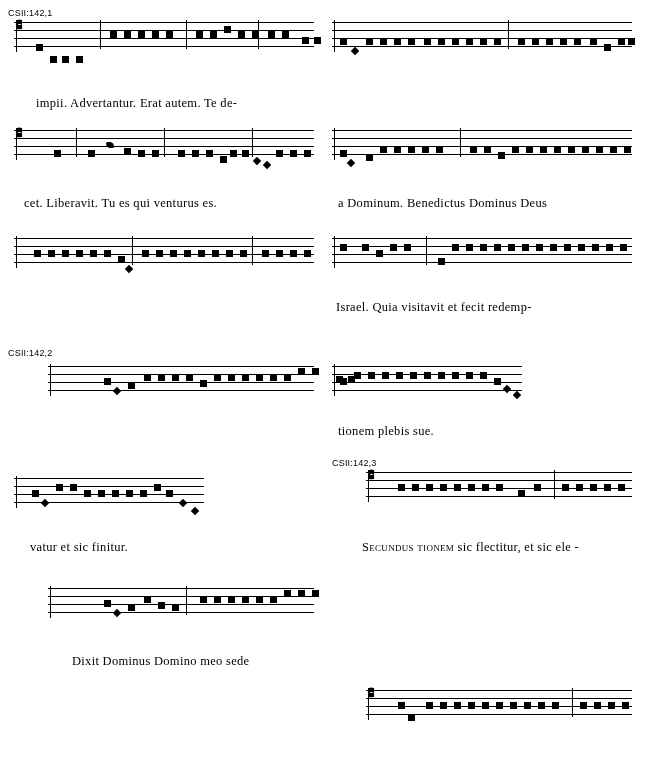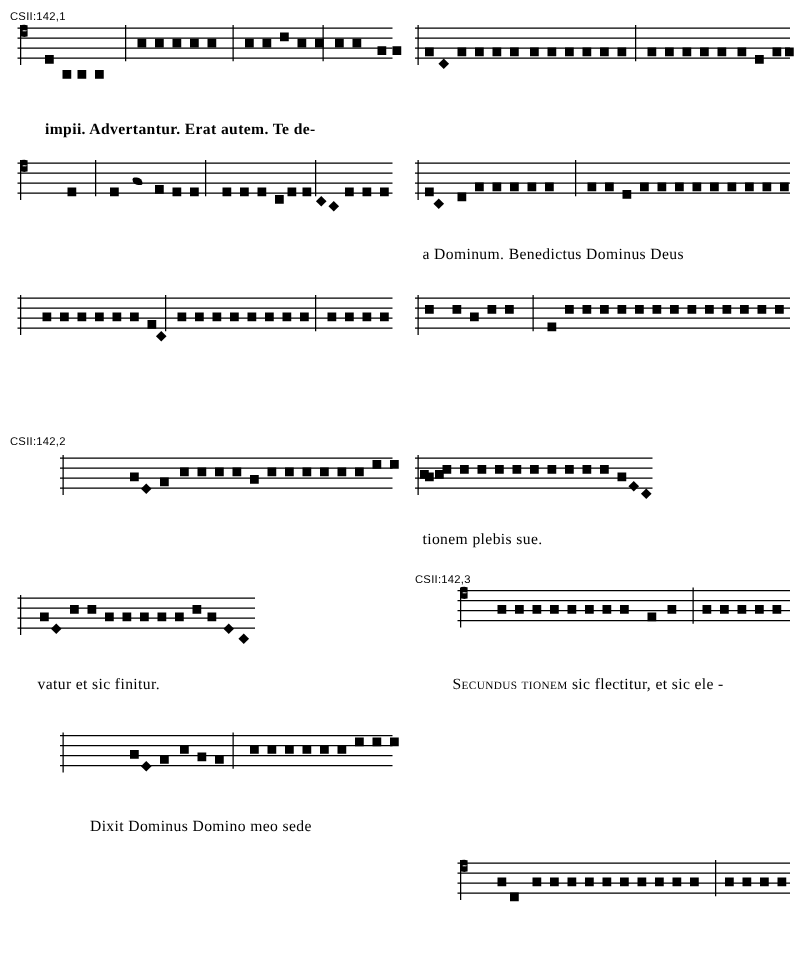--- a/index.html
+++ b/index.html
@@ -108,21 +108,21 @@
         <div class="note punctum" style="left: 166px; top: 31px;"></div>
         <div class="note punctum" style="left: 196px; top: 31px;"></div>
         <div class="note punctum" style="left: 210px; top: 31px;"></div>
         <div class="note punctum" style="left: 224px; top: 26px;"></div>
         <div class="note punctum" style="left: 238px; top: 31px;"></div>
         <div class="note punctum" style="left: 252px; top: 31px;"></div>
         <div class="note punctum" style="left: 268px; top: 31px;"></div>
         <div class="note punctum" style="left: 282px; top: 31px;"></div>
         <div class="note punctum" style="left: 302px; top: 37px;"></div>
         <div class="note punctum" style="left: 314px; top: 37px;"></div>
-        <div class="lyrics" style="left: 36px; top: 96px; font-weight: bold;">impii.     Advertantur.     Erat autem. Te de-</div>
+        <div class="lyrics" style="left: 36px; top: 96px;">impii.     Advertantur.     Erat autem. Te de-</div>
       </div>
       <div class="chant-block" style="left: 0px; top: 0px; width: 648px; height: 778px;">
         <div style="position: absolute; left: 332px; top: 22px; width: 300px; height: 1px; background: rgb(0, 0, 0);"></div>
         <div style="position: absolute; left: 332px; top: 30px; width: 300px; height: 1px; background: rgb(0, 0, 0);"></div>
         <div style="position: absolute; left: 332px; top: 38px; width: 300px; height: 1px; background: rgb(0, 0, 0);"></div>
         <div style="position: absolute; left: 332px; top: 46px; width: 300px; height: 1px; background: rgb(0, 0, 0);"></div>
         <div class="barline" style="left: 508px; top: 20px; height: 29px;"></div>
         <div class="barline" style="left: 334px; top: 20px; height: 32px;"></div>
         <div class="note punctum" style="left: 340px; top: 38px;"></div>
         <div class="note diamond" style="left: 352px; top: 48px;"></div>
@@ -166,20 +166,21 @@
         <div class="note punctum" style="left: 192px; top: 150px;"></div>
         <div class="note punctum" style="left: 206px; top: 150px;"></div>
         <div class="note punctum" style="left: 220px; top: 156px;"></div>
         <div class="note punctum" style="left: 230px; top: 150px;"></div>
         <div class="note punctum" style="left: 242px; top: 150px;"></div>
         <div class="note diamond" style="left: 254px; top: 158px;"></div>
         <div class="note diamond" style="left: 264px; top: 162px;"></div>
         <div class="note punctum" style="left: 276px; top: 150px;"></div>
         <div class="note punctum" style="left: 290px; top: 150px;"></div>
         <div class="note punctum" style="left: 304px; top: 150px;"></div>
+        <div class="lyrics" style="left: 24px; top: 196px;">cet.     Liberavit.     Tu es qui venturus es.</div>
       </div>
       <div class="chant-block" style="left: 0px; top: 0px; width: 648px; height: 778px;">
         <div style="position: absolute; left: 332px; top: 130px; width: 300px; height: 1px; background: rgb(0, 0, 0);"></div>
         <div style="position: absolute; left: 332px; top: 138px; width: 300px; height: 1px; background: rgb(0, 0, 0);"></div>
         <div style="position: absolute; left: 332px; top: 146px; width: 300px; height: 1px; background: rgb(0, 0, 0);"></div>
         <div style="position: absolute; left: 332px; top: 154px; width: 300px; height: 1px; background: rgb(0, 0, 0);"></div>
         <div class="barline" style="left: 460px; top: 128px; height: 29px;"></div>
         <div class="barline" style="left: 334px; top: 128px; height: 32px;"></div>
         <div class="note punctum" style="left: 340px; top: 150px;"></div>
         <div class="note diamond" style="left: 348px; top: 160px;"></div>
@@ -251,20 +252,21 @@
         <div class="note punctum" style="left: 494px; top: 244px;"></div>
         <div class="note punctum" style="left: 508px; top: 244px;"></div>
         <div class="note punctum" style="left: 522px; top: 244px;"></div>
         <div class="note punctum" style="left: 536px; top: 244px;"></div>
         <div class="note punctum" style="left: 550px; top: 244px;"></div>
         <div class="note punctum" style="left: 564px; top: 244px;"></div>
         <div class="note punctum" style="left: 578px; top: 244px;"></div>
         <div class="note punctum" style="left: 592px; top: 244px;"></div>
         <div class="note punctum" style="left: 606px; top: 244px;"></div>
         <div class="note punctum" style="left: 620px; top: 244px;"></div>
+        <div class="lyrics" style="left: 336px; top: 300px;">Israel.      Quia  visitavit  et  fecit redemp-</div>
       </div>
       <div class="chant-block" style="left: 0px; top: 0px; width: 648px; height: 778px;">
         <div style="position: absolute; left: 48px; top: 366px; width: 266px; height: 1px; background: rgb(0, 0, 0);"></div>
         <div style="position: absolute; left: 48px; top: 374px; width: 266px; height: 1px; background: rgb(0, 0, 0);"></div>
         <div style="position: absolute; left: 48px; top: 382px; width: 266px; height: 1px; background: rgb(0, 0, 0);"></div>
         <div style="position: absolute; left: 48px; top: 390px; width: 266px; height: 1px; background: rgb(0, 0, 0);"></div>
         <div class="barline" style="left: 50px; top: 364px; height: 32px;"></div>
         <div class="note punctum" style="left: 104px; top: 378px;"></div>
         <div class="note diamond" style="left: 114px; top: 388px;"></div>
         <div class="note punctum" style="left: 128px; top: 382px;"></div>

